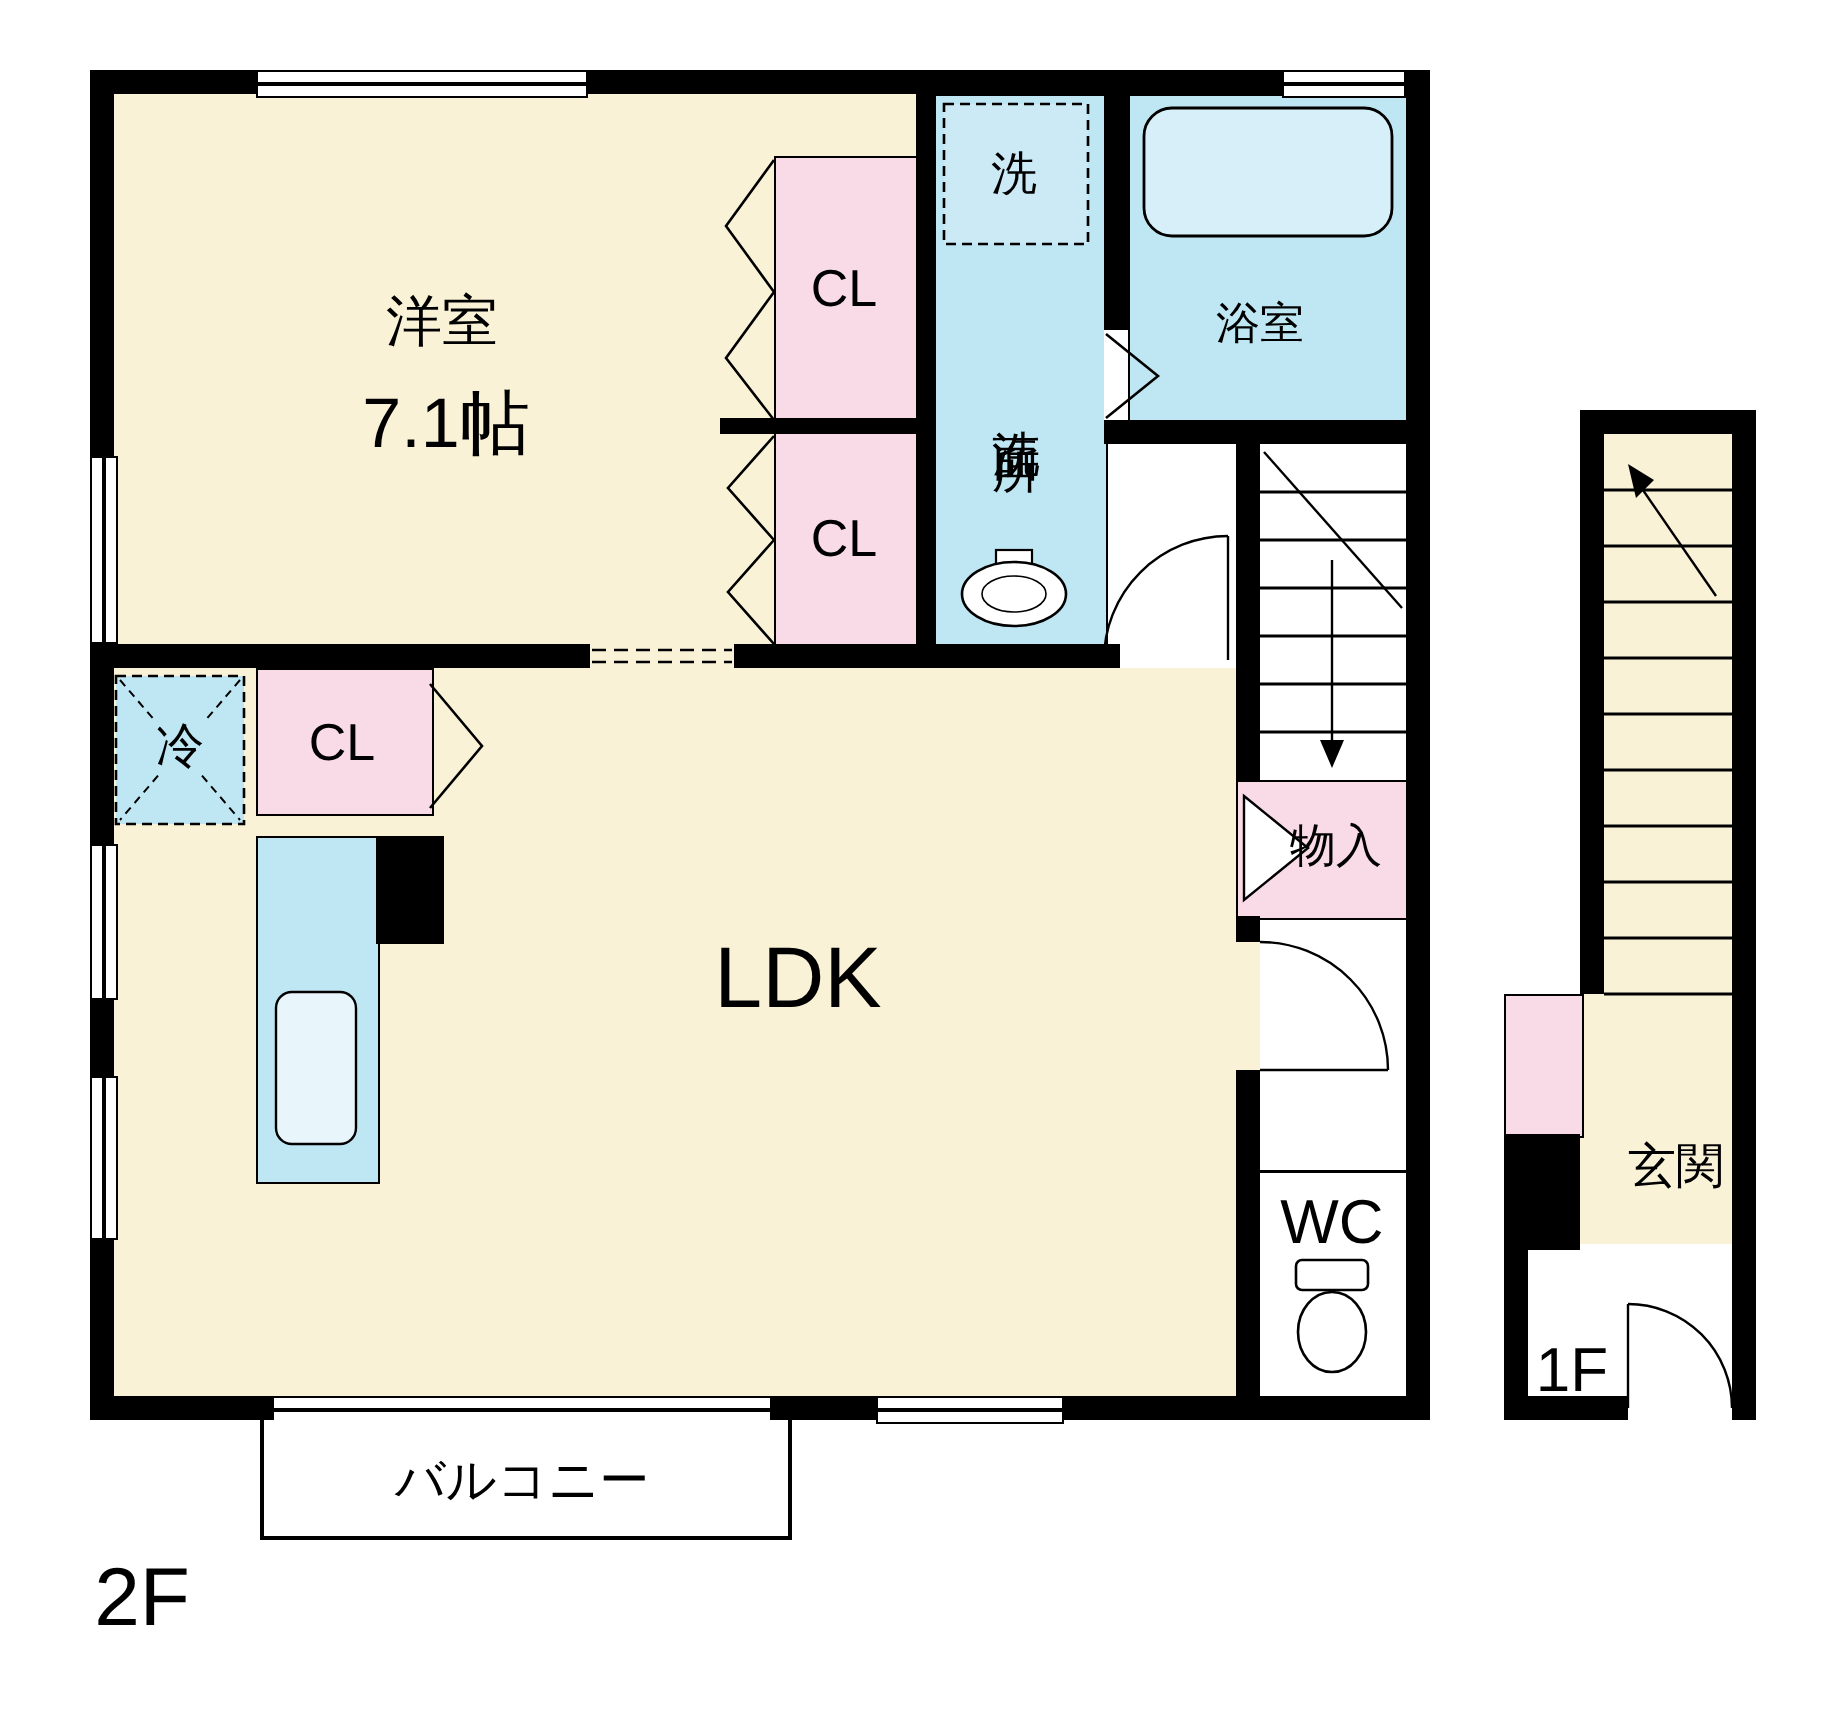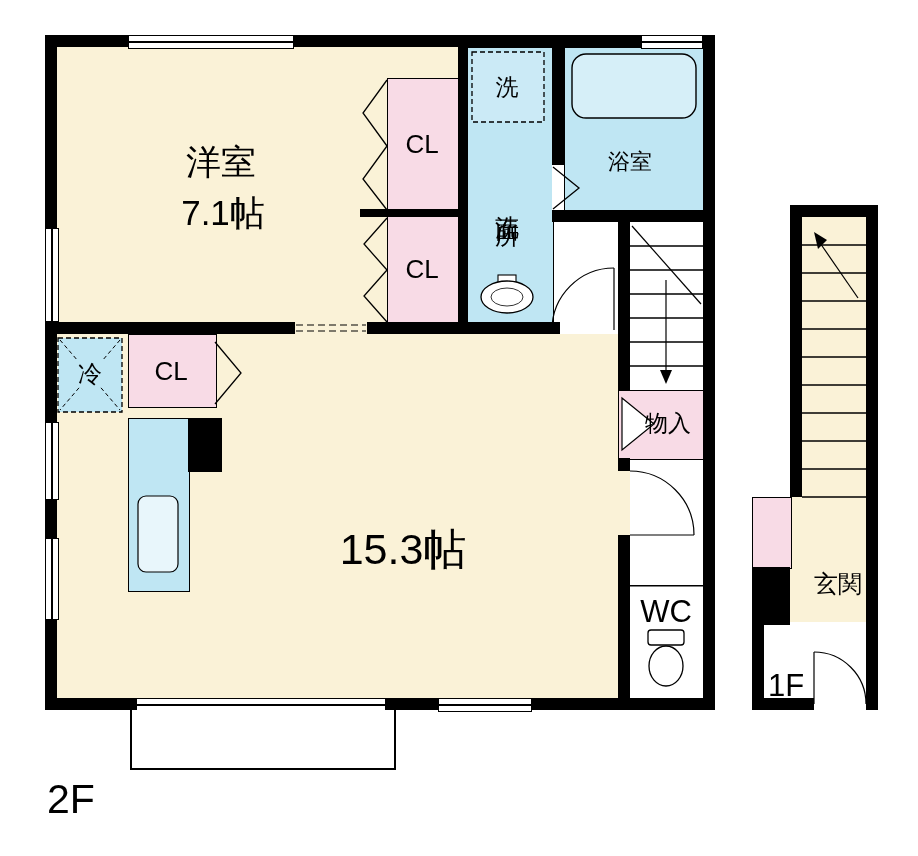--- a/index.html
+++ b/index.html
@@ -146,29 +146,30 @@
       <polygon points="622,398 654,424 622,450" fill="#fff" stroke-width="1.2"></polygon>
     </g>
 
     <g stroke="#000" stroke-width="1.2">
       <line x1="296" y1="325" x2="366" y2="325" stroke-dasharray="7,4"></line>
       <line x1="296" y1="331" x2="366" y2="331" stroke-dasharray="7,4"></line>
     </g>
     <line x1="630" y1="585.7" x2="703" y2="585.7" stroke="#000" stroke-width="1.5"></line>
   </svg>
 
-  <div class="label" style="left:221px;top:161px;font-size:35px">洋室</div>
+  <div class="label" style="left:221px;top:161px;font-size:28px">洋室</div>
   <div class="label" style="left:223px;top:212px;font-size:35px">7.1帖</div>
   <div class="label" style="left:422px;top:144px;font-size:26px">CL</div>
   <div class="label" style="left:422px;top:269px;font-size:26px">CL</div>
   <div class="label" style="left:507px;top:87px;font-size:23px">洗</div>
   <div class="label v-label" style="left:507px;top:202px;font-size:24px">洗面所</div>
   <div class="label" style="left:630px;top:162px;font-size:22px">浴室</div>
   <div class="label" style="left:668px;top:423px;font-size:23px">物入</div>
   <div class="label" style="left:666px;top:611px;font-size:31px">WC</div>
   <div class="label" style="left:90px;top:374px;font-size:24px;background:#BFE6F3;padding:1px 2px">冷</div>
   <div class="label" style="left:171px;top:371px;font-size:26px">CL</div>
-  <div class="label" style="left:403px;top:549px;font-size:43px">15.3帖</div>
+  <div class="label" style="left:399px;top:490px;font-size:43px">LDK</div>
+  <div class="label" style="left:261px;top:741px;font-size:25px">バルコニー</div>
   <div class="label" style="left:838px;top:584px;font-size:24px">玄関</div>
   <div class="label" style="left:786px;top:685px;font-size:31px">1F</div>
   <div class="label" style="left:71px;top:799px;font-size:41px">2F</div>
 
 </div>
 
 </body></html>

